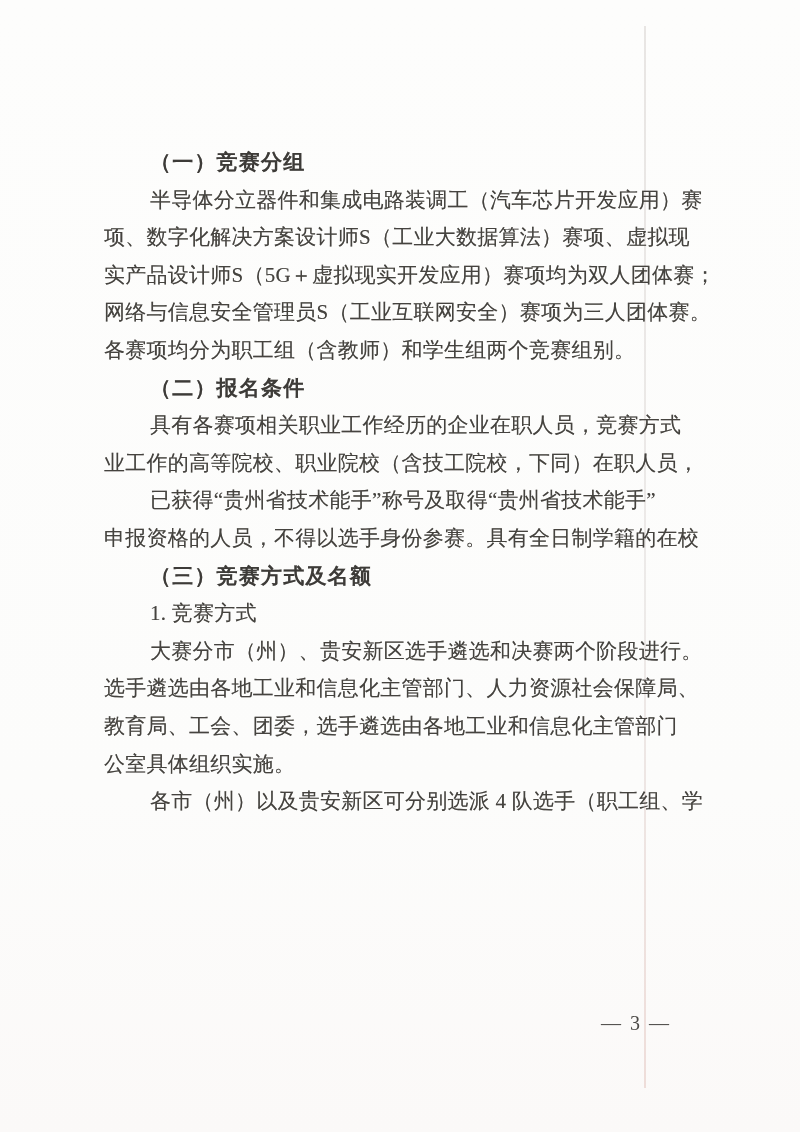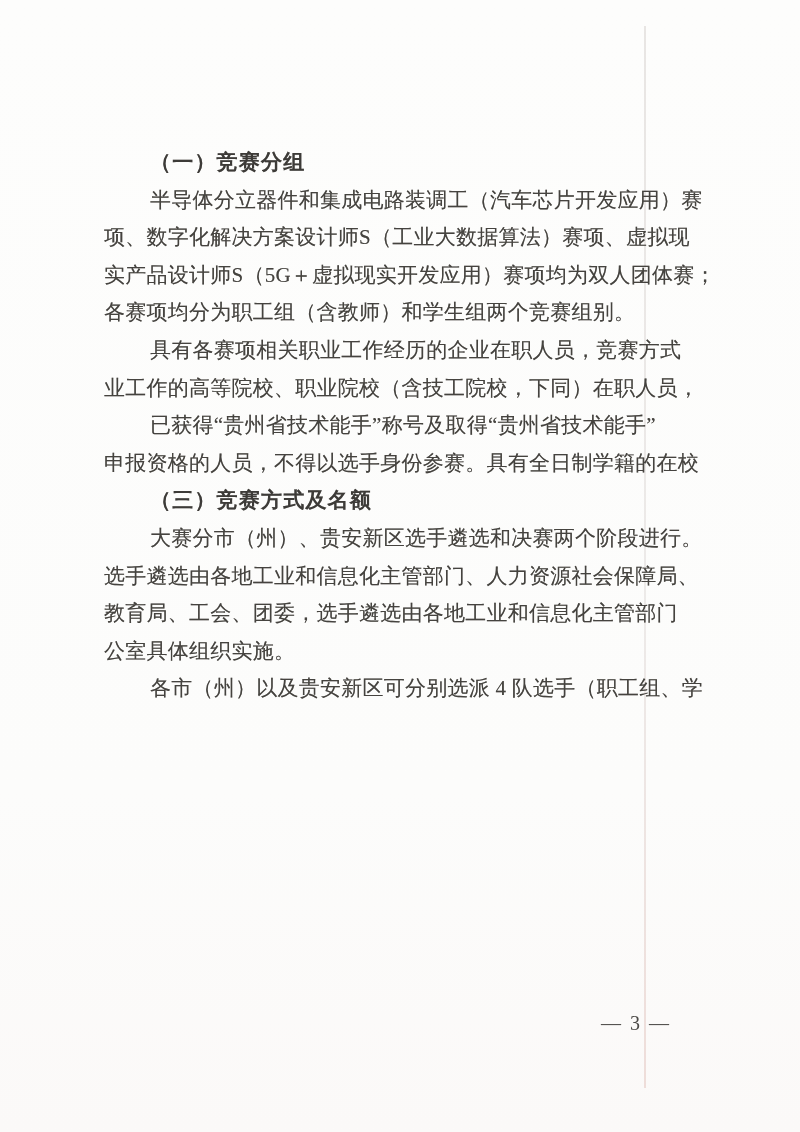--- a/index.html
+++ b/index.html
@@ -62,31 +62,34 @@
 
   <div class="scan-line"></div>
 
   <main class="content">
 
     <div class="line heading indent">（一）竞赛分组</div>
 
     <div class="line indent">半导体分立器件和集成电路装调工（汽车芯片开发应用）赛</div>
     <div class="line">项、数字化解决方案设计师S（工业大数据算法）赛项、虚拟现</div>
     <div class="line">实产品设计师S（5G＋虚拟现实开发应用）赛项均为双人团体赛；</div>
+    <div class="line">网络与信息安全管理员S（工业互联网安全）赛项为三人团体赛。</div>
     <div class="line">各赛项均分为职工组（含教师）和学生组两个竞赛组别。</div>
 
+    <div class="line heading indent">（二）报名条件</div>
 
     <div class="line indent">具有各赛项相关职业工作经历的企业在职人员，竞赛方式</div>
     <div class="line">业工作的高等院校、职业院校（含技工院校，下同）在职人员，</div>
 
     <div class="line indent">已获得“贵州省技术能手”称号及取得“贵州省技术能手”</div>
     <div class="line">申报资格的人员，不得以选手身份参赛。具有全日制学籍的在校</div>
 
     <div class="line heading indent">（三）竞赛方式及名额</div>
 
+    <div class="line indent">1. 竞赛方式</div>
 
     <div class="line indent">大赛分市（州）、贵安新区选手遴选和决赛两个阶段进行。</div>
     <div class="line">选手遴选由各地工业和信息化主管部门、人力资源社会保障局、</div>
     <div class="line">教育局、工会、团委，选手遴选由各地工业和信息化主管部门</div>
     <div class="line">公室具体组织实施。</div>
 
 
     <div class="line indent">各市（州）以及贵安新区可分别选派 4 队选手（职工组、学</div>
 
   </main>

